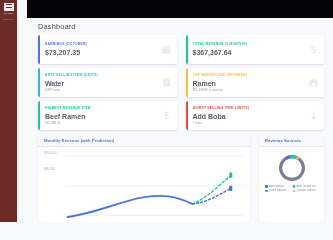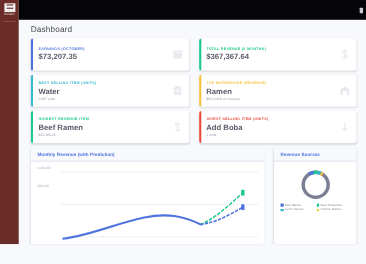--- a/index.html
+++ b/index.html
@@ -51,20 +51,21 @@
     background: rgba(255,255,255,.16);
     margin: 4px 0;
   }
 
   
   .rightcol {
     flex: 1; height: 222px;
     display: flex; flex-direction: column;
     background: #f8f9fc;
     position: relative;
+    margin-left: 10px;
   }
 
   
   .topbar {
     position: absolute; left: 0; top: 0;
     width: 316px; height: 18px;
     background: #050507;
     z-index: 5;
     display: flex; align-items: center; justify-content: flex-end;
     padding-right: 3px;

